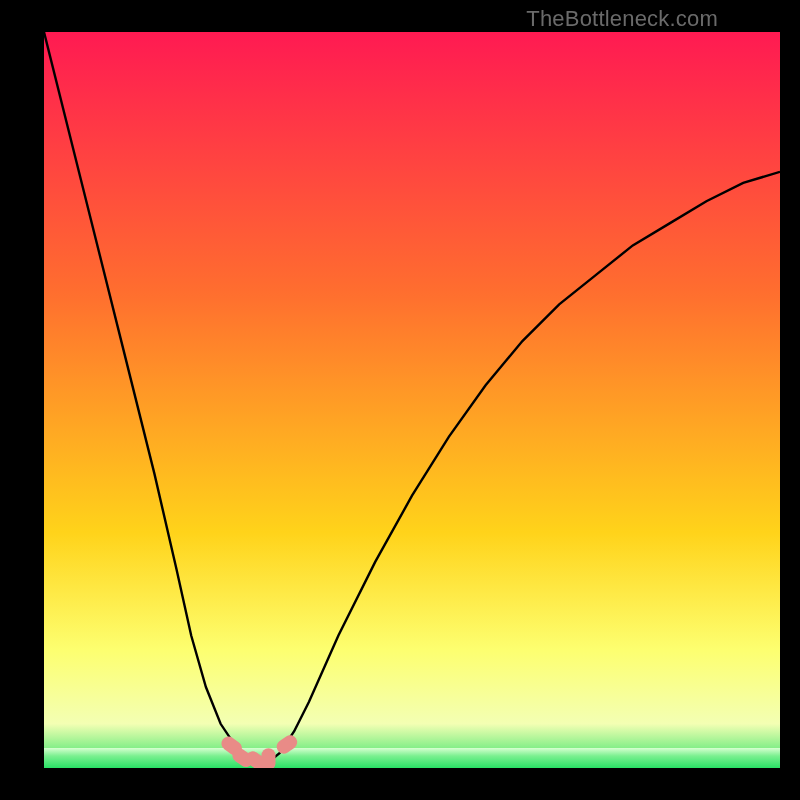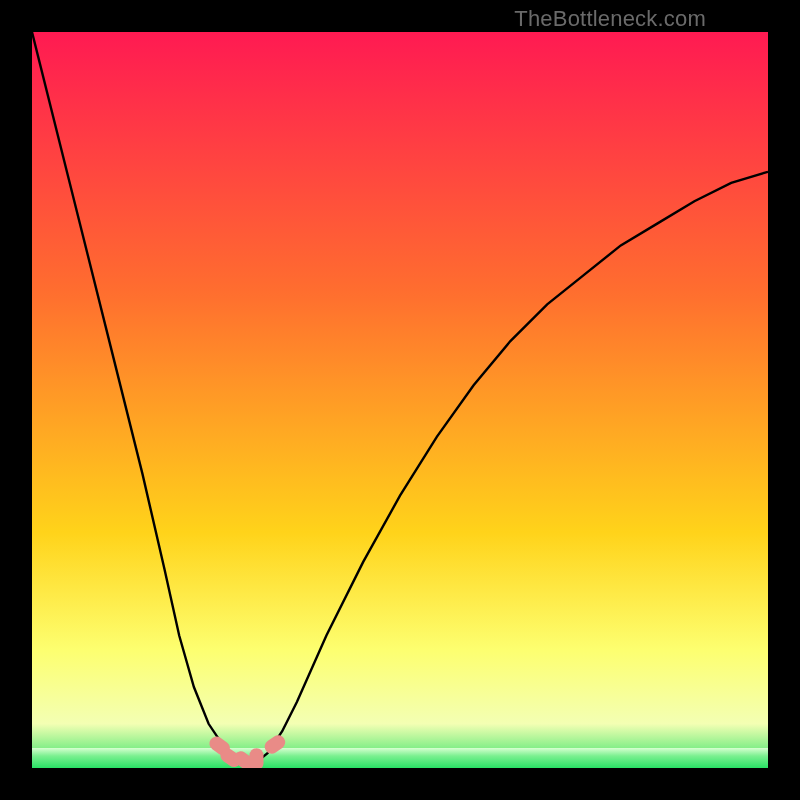--- a/index.html
+++ b/index.html
@@ -6,21 +6,21 @@
     margin: 0;
     padding: 0;
     width: 800px;
     height: 800px;
     background: #000;
     overflow: hidden;
     font-family: Arial, Helvetica, sans-serif;
   }
   .frame {
     position: absolute;
-    left: 0;
+    left: 12px;
     top: 0;
     width: 716px;
     height: 800px;
     background: #000;
   }
   .watermark {
     position: absolute;
     top: 6px;
     right: 10px;
     color: #6a6a6a;

